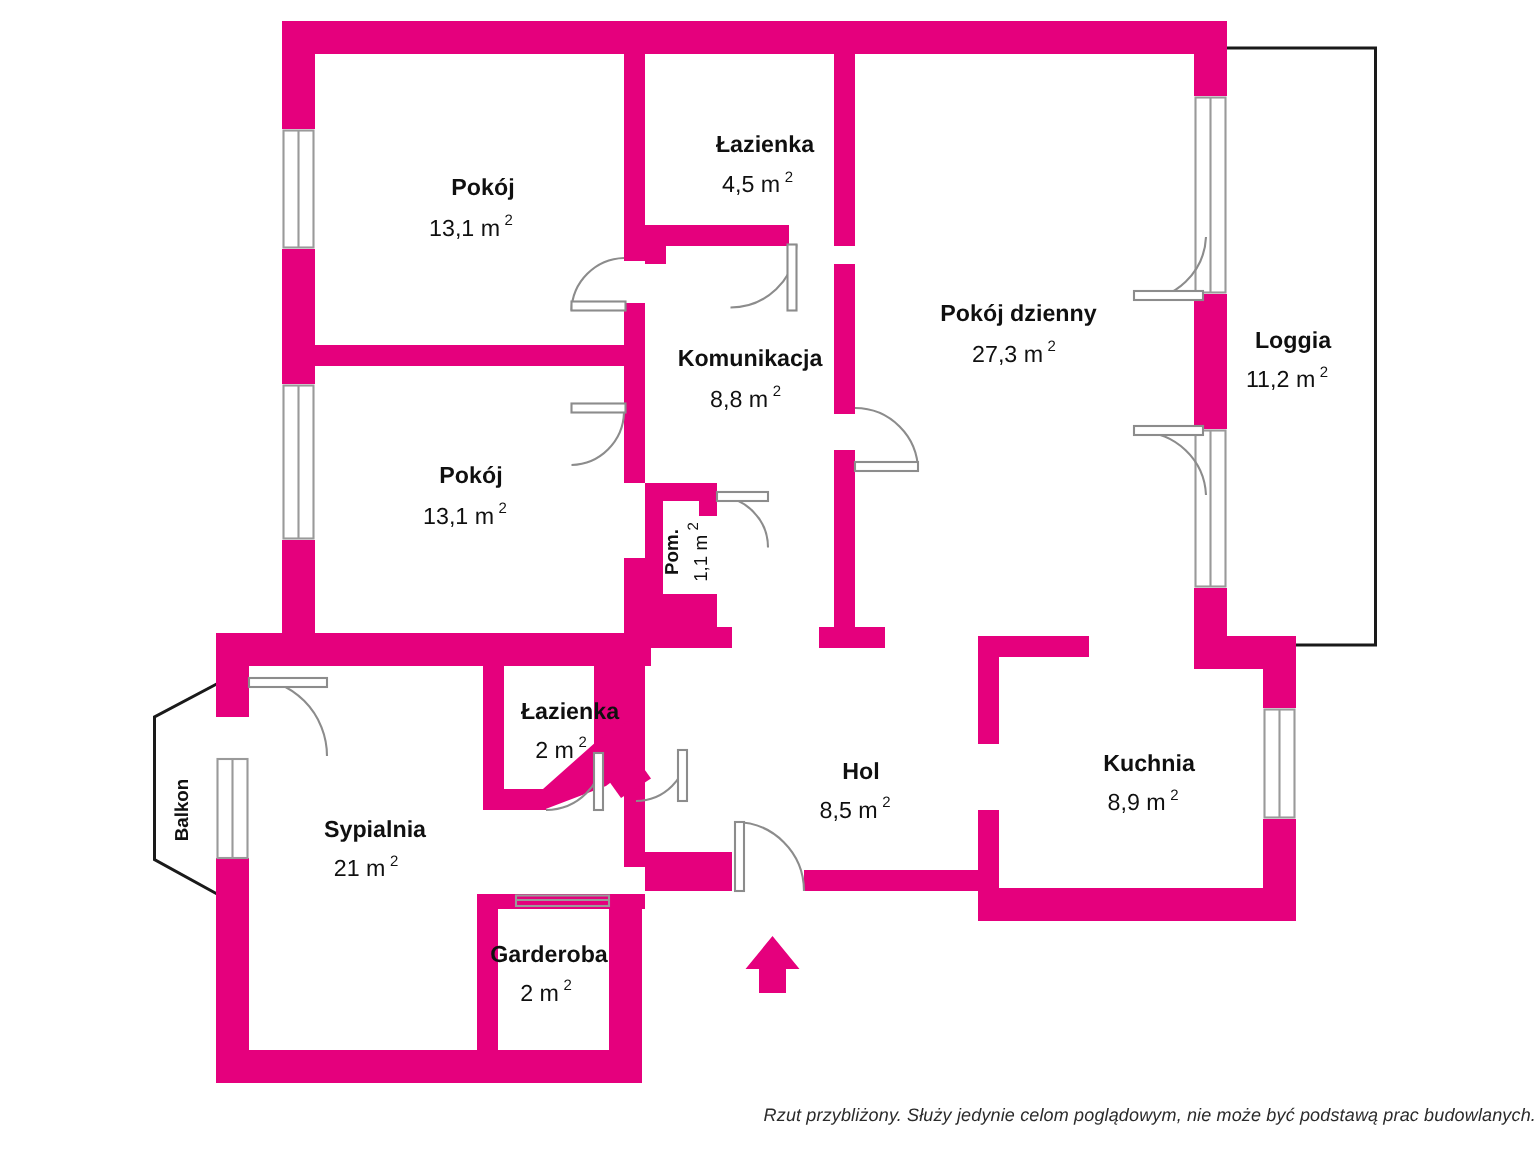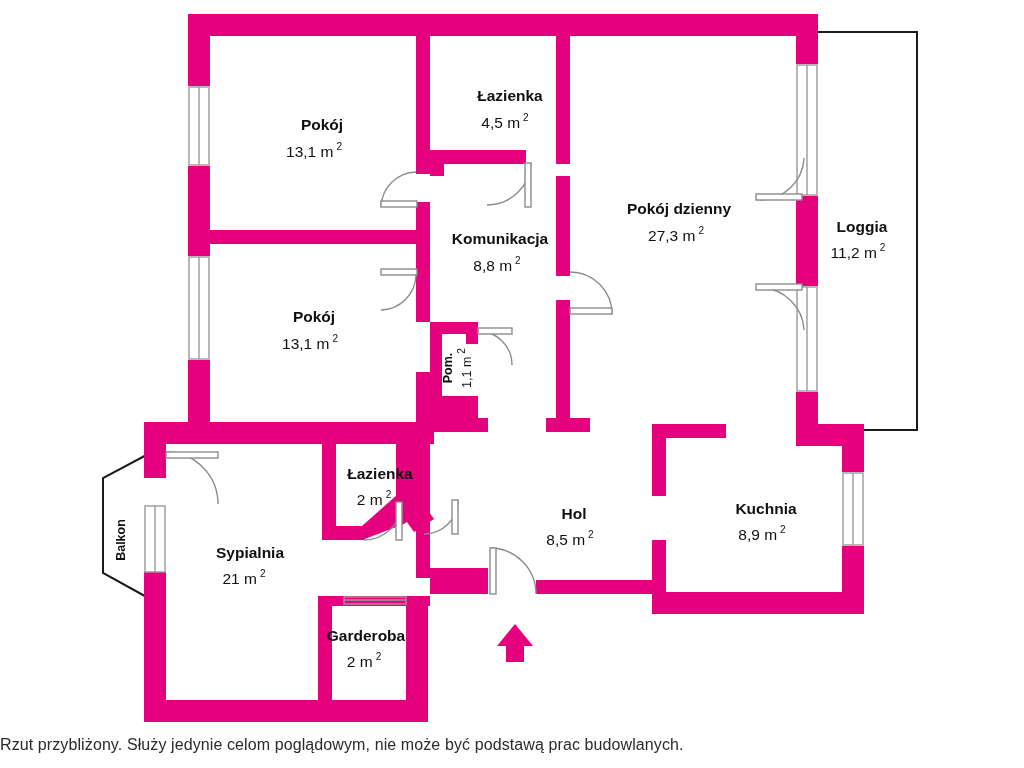--- a/index.html
+++ b/index.html
@@ -49,25 +49,26 @@
     font-size: 10px;
     baseline-shift: super;
   }
   .small .roomname, .small.roomname { font-size: 12.5px; }
   .small.roomarea { font-size: 12.5px; }
   .footer {
     position: absolute;
     left: 0;
     top: 736px;
     width: 1024px;
-    text-align: left;
-    font-family: "Liberation Sans", sans-serif;
-    font-size: 16px;
+    text-align: right;
+    font-family: "Liberation Sans", sans-serif;
+    font-size: 12px;
     color: #2b2b2b;
     letter-spacing: 0.1px;
+    font-style: italic;
   }
 </style>
 </head>
 <body>
 
 <div id="plan-root">
 
 <svg id="floorplan" viewBox="0 0 1024 768" xmlns="http://www.w3.org/2000/svg">
 
   <polyline class="outline" points="800,32 917,32 917,430 800,430"></polyline>

